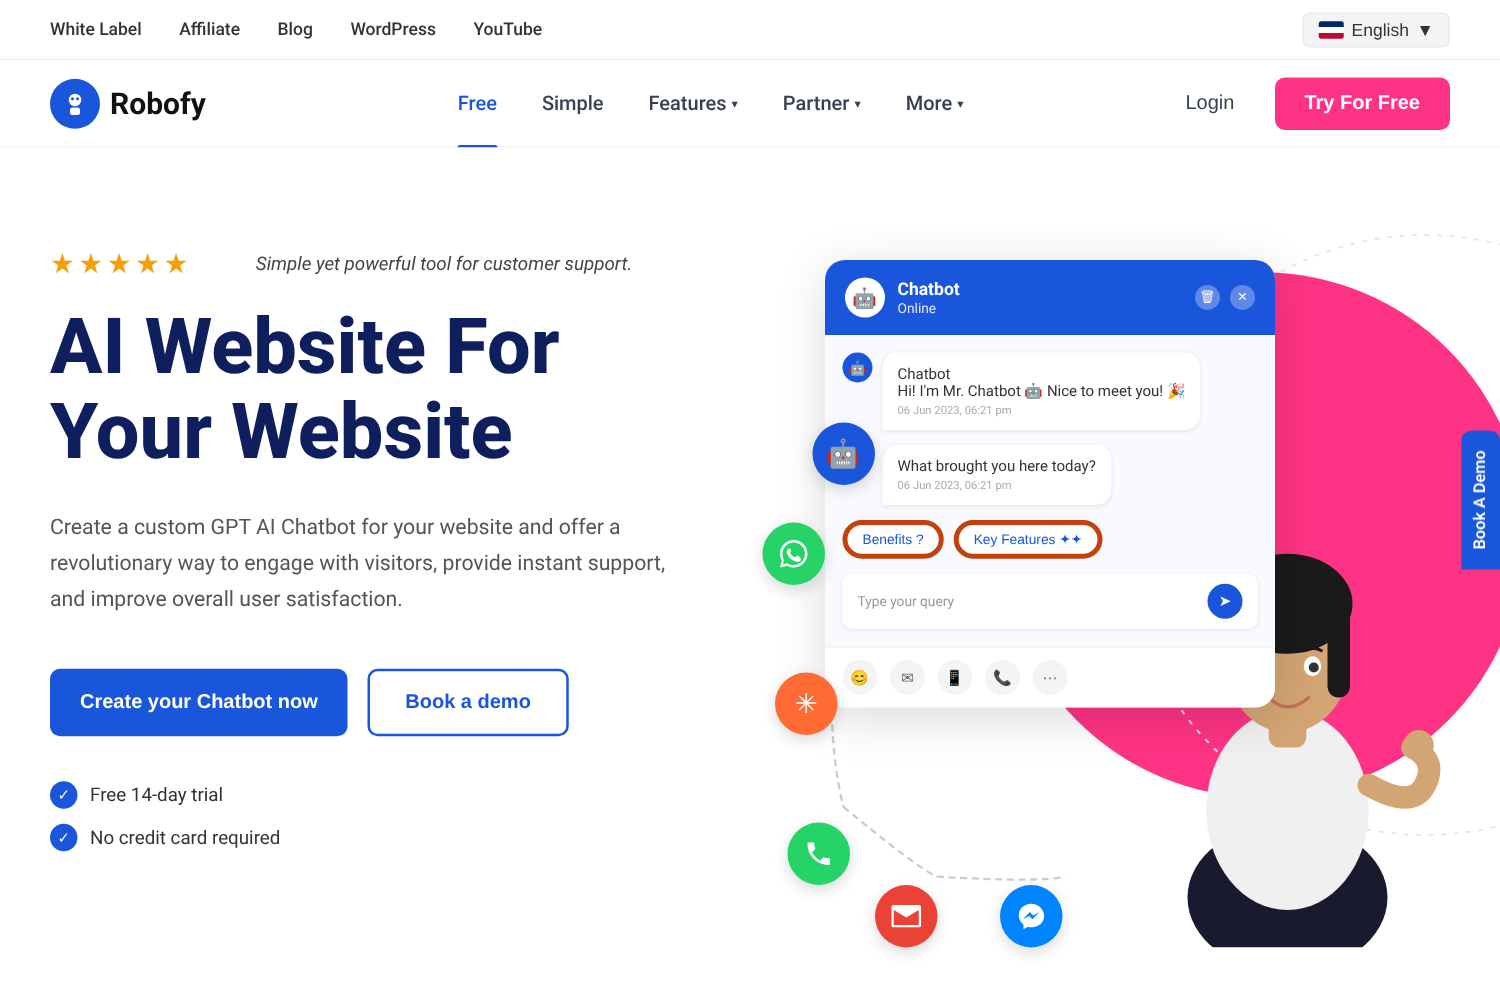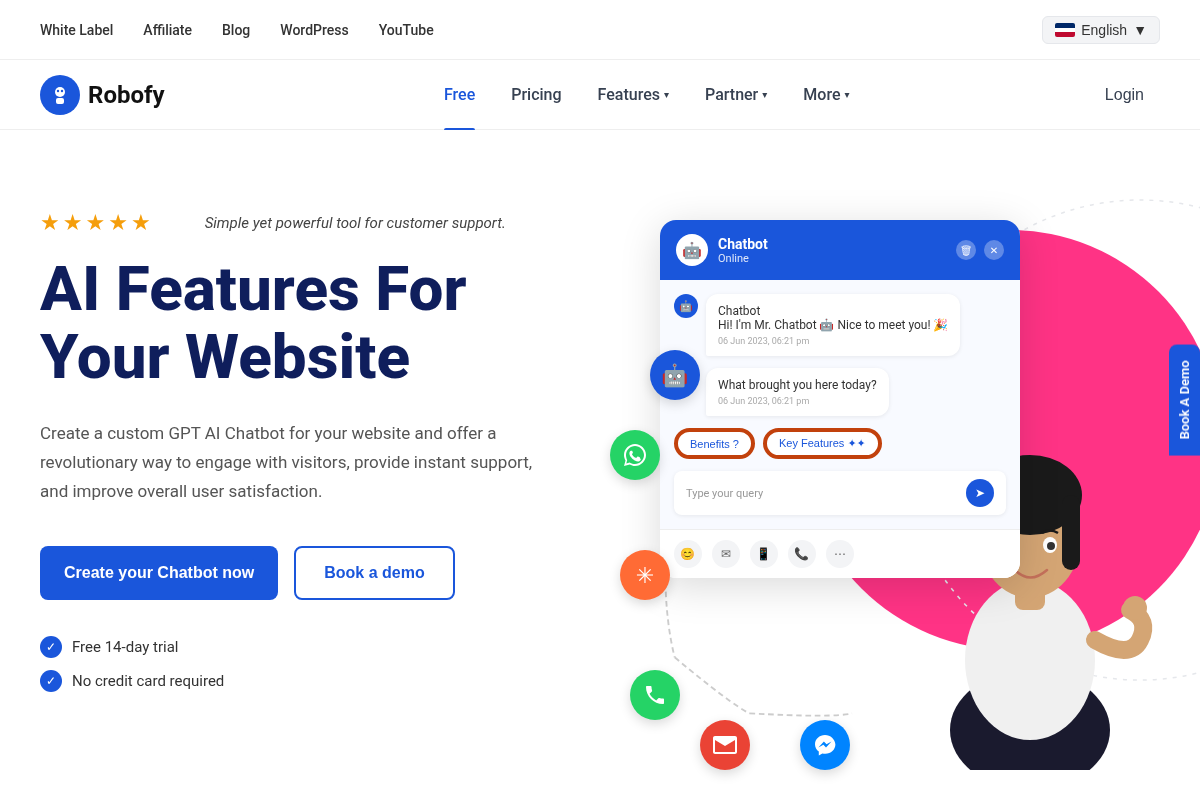--- a/index.html
+++ b/index.html
@@ -6,21 +6,21 @@
     body { font-family: -apple-system, BlinkMacSystemFont, 'Segoe UI', Roboto, sans-serif; background: #fff; width: 1200px; overflow-x: hidden; }
 
     
     .top-bar {
       background: #fff;
       border-bottom: 1px solid #eee;
       display: flex;
       align-items: center;
       justify-content: space-between;
       padding: 0 40px;
-      height: 60px;
+      height: 48px;
     }
     .top-bar-links { display: flex; gap: 30px; }
     .top-bar-links a {
       text-decoration: none;
       color: #333;
       font-size: 14px;
       font-weight: 500;
     }
     .lang-btn {
       display: flex;
@@ -461,55 +461,56 @@
         <rect x="7" y="14" width="8" height="6" rx="2" fill="white"></rect>
         <circle cx="9" cy="7" r="1.2" fill="#1a56db"></circle>
         <circle cx="13" cy="7" r="1.2" fill="#1a56db"></circle>
       </svg>
     </div>
     <span class="logo-text">Robofy</span>
   </a>
 
   <div class="nav-links">
     <a href="#" class="nav-link active">Free</a>
-    <a href="#" class="nav-link">Pricing</a>
+    <a href="#" class="nav-link">Simple</a>
     <a href="#" class="nav-link">
       <span>Features</span>
         <span class="chevron"> ▾</span>
     </a>
     <a href="#" class="nav-link">
       <span>Partner</span>
         <span class="chevron"> ▾</span>
     </a>
     <a href="#" class="nav-link">
       <span>More</span>
         <span class="chevron"> ▾</span>
     </a>
   </div>
 
   <div class="nav-actions">
     <button class="login-btn">Login</button>
+    <button class="try-free-btn">Try For Free</button>
   </div>
 </nav>
 
 <section class="hero">
   <div class="hero-content">
     <div class="stars-row">
       <div class="stars">
         <span class="star">★</span>
         <span class="star">★</span>
         <span class="star">★</span>
         <span class="star">★</span>
         <span class="star">★</span>
       </div>
       <span class="stars-text">Simple yet powerful tool for customer support.</span>
     </div>
 
     <h1 class="hero-title">
-      <span>AI Features For</span><br>
+      <span>AI Website For</span><br>
       <span>Your Website</span>
     </h1>
 
     <p class="hero-desc">Create a custom GPT AI Chatbot for your website and offer a revolutionary way to engage with visitors, provide instant support, and improve overall user satisfaction.</p>
 
     <div class="hero-buttons">
       <button class="create-btn">Create your Chatbot now</button>
       <button class="demo-btn">Book a demo</button>
     </div>
 

